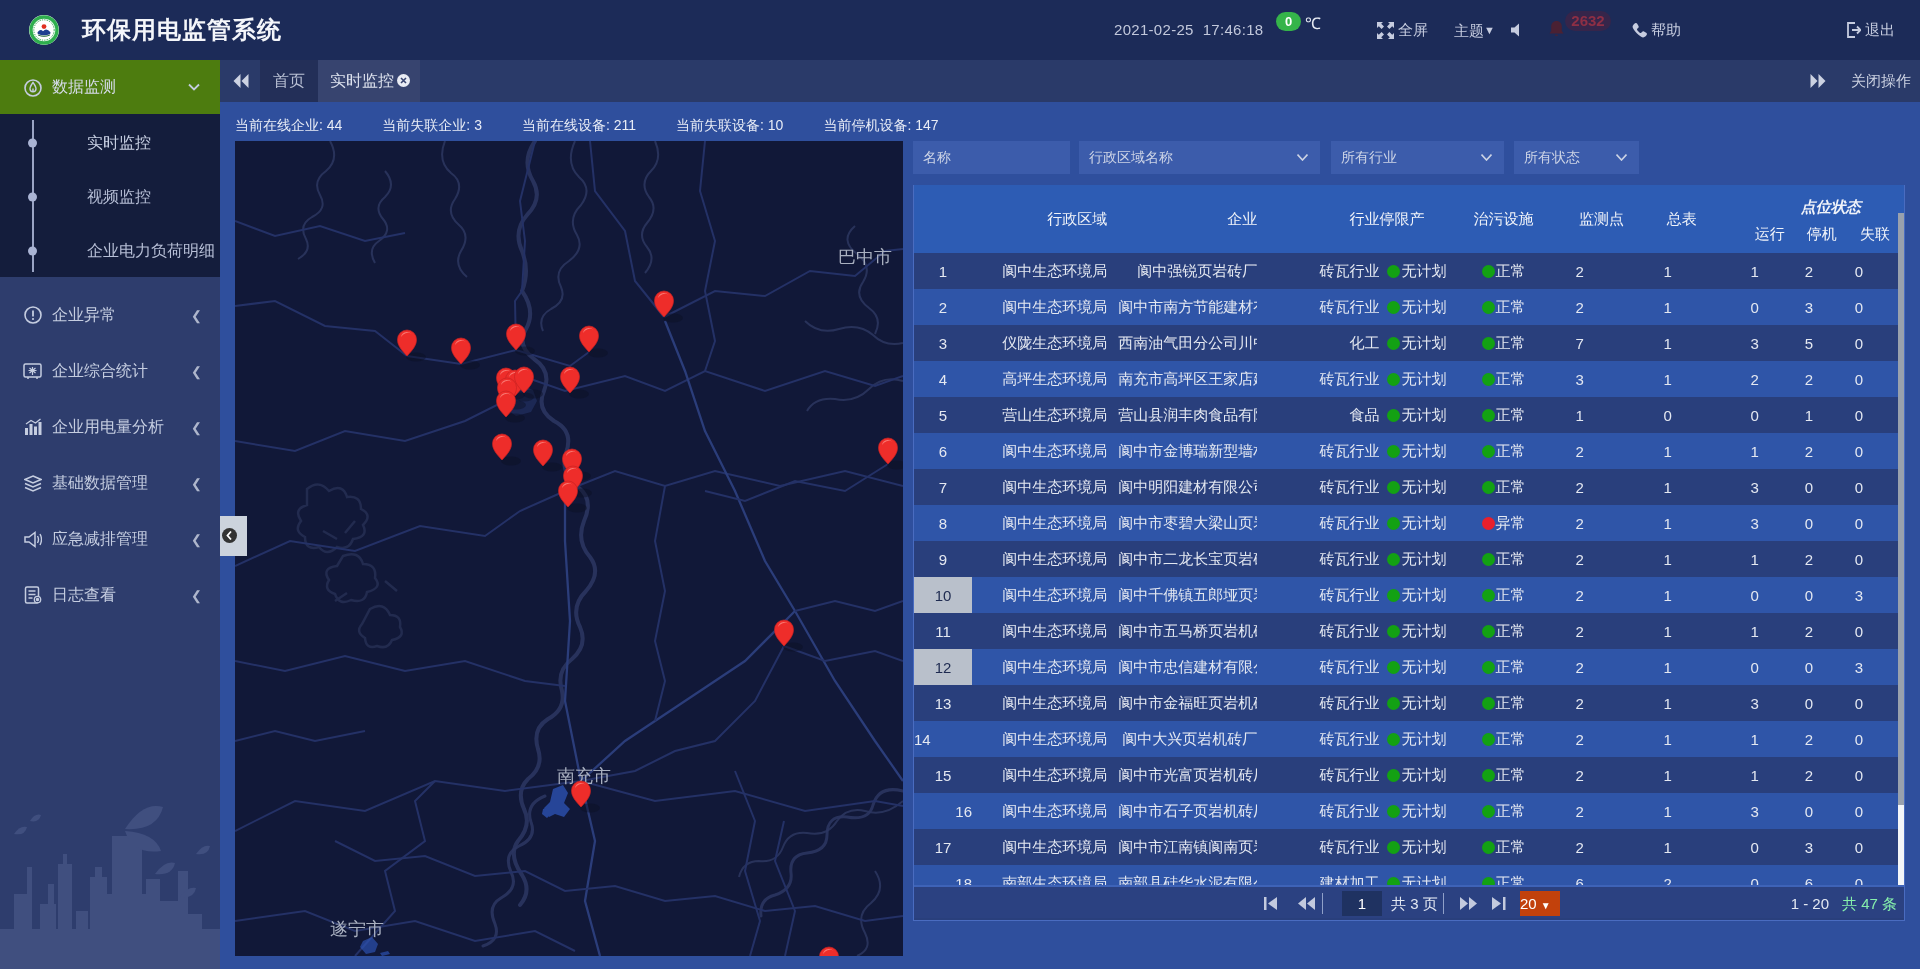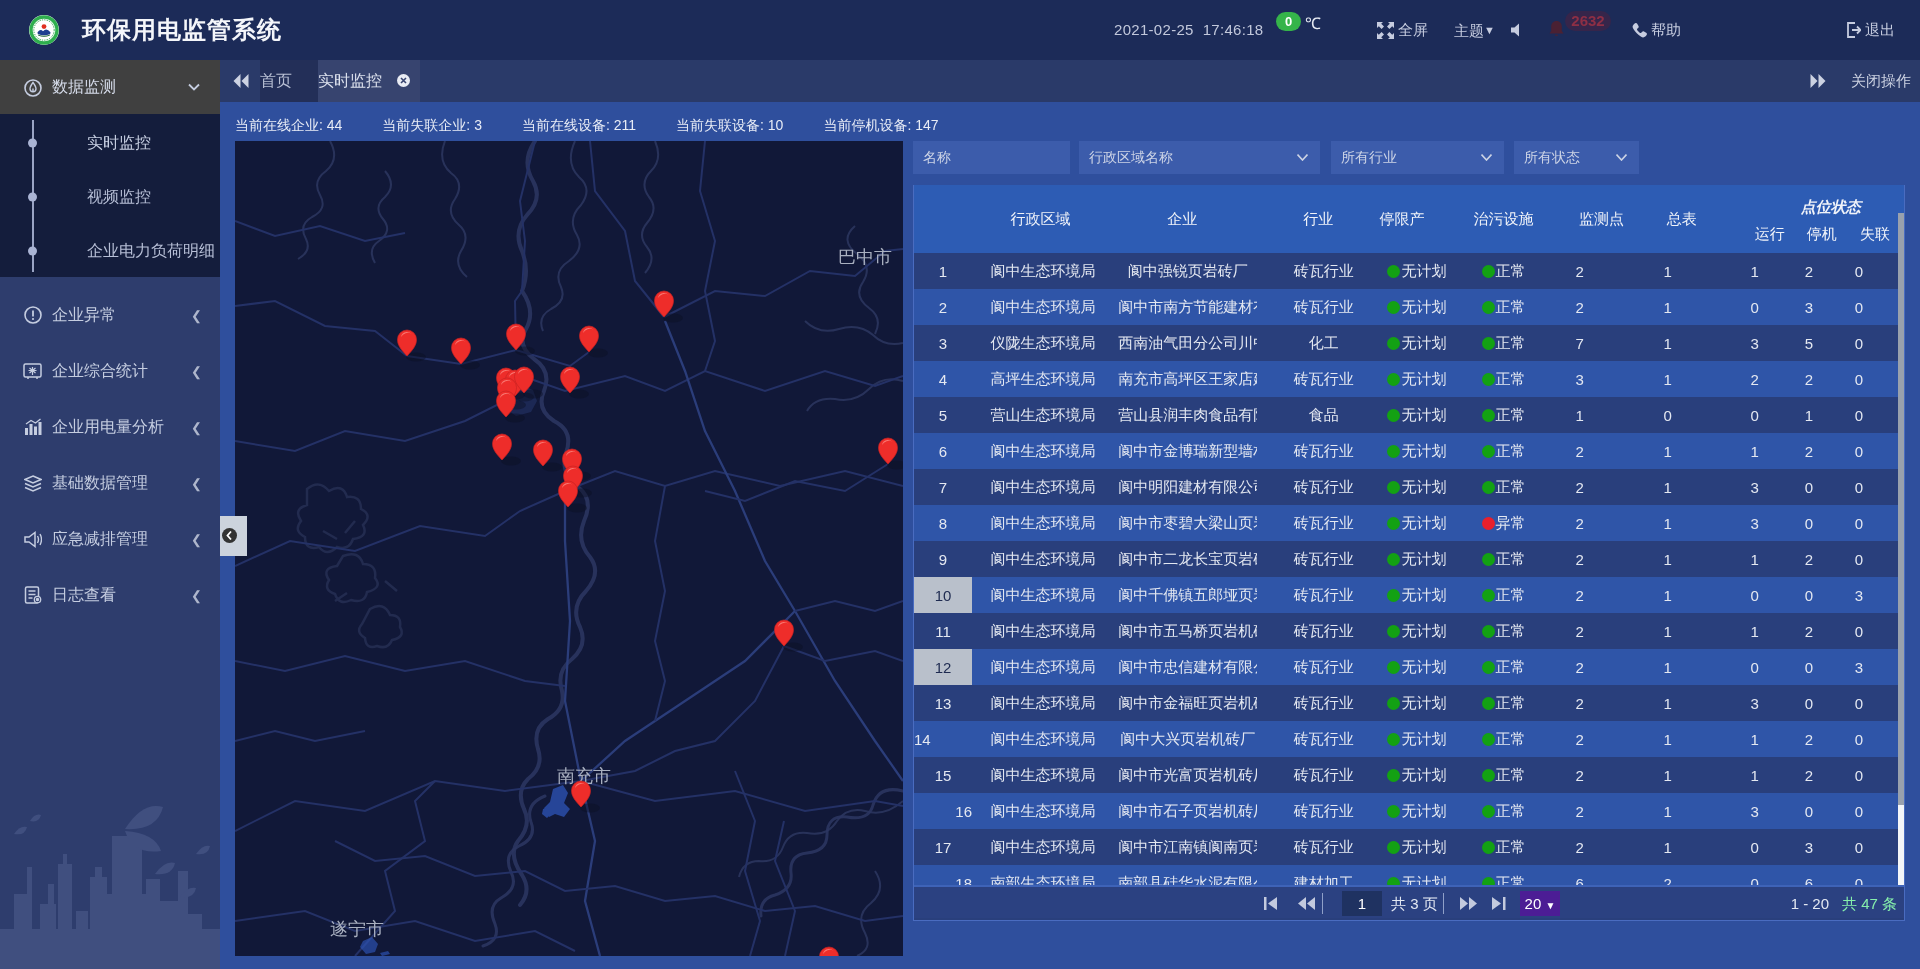--- a/index.html
+++ b/index.html
@@ -5,31 +5,31 @@
 *{margin:0;padding:0;box-sizing:border-box}
 html,body{width:1920px;height:969px;overflow:hidden}
 body{font-family:"Liberation Sans",sans-serif;background:#2f4f9d;position:relative;color:#fff}
 .abs{position:absolute}
 
 #hdr{position:absolute;left:0;top:0;width:1920px;height:60px;background:#1c2b58}
 #hdr .title{position:absolute;left:82px;top:14px;font-size:24px;font-weight:bold;color:#f4f6fa;letter-spacing:1px}
 .hitem{position:absolute;top:0;height:60px;line-height:60px;font-size:15px;color:#c6ccdf;white-space:nowrap}
 
 #side{position:absolute;left:0;top:60px;width:220px;height:909px;background:#2e3d6d;overflow:hidden}
-.m-act{position:absolute;left:0;top:0;width:220px;height:54px;background:#404040}
+.m-act{position:absolute;left:0;top:0;width:220px;height:54px;background:#4d7c0f}
 .m-sub{position:absolute;left:0;top:54px;width:220px;height:163px;background:#141d3c}
 .m-item{position:absolute;left:0;width:220px;height:56px;color:#c5cde0;font-size:16px}
 .m-item .mi-txt{position:absolute;left:52px;top:50%;transform:translateY(-50%)}
 .m-item .mi-ch{position:absolute;right:18px;top:50%;transform:translateY(-50%);font-size:13px;color:#aeb6cc}
 .s-item{position:absolute;left:87px;color:#b7bfd6;font-size:16px;transform:translateY(-50%)}
 .sdot{position:absolute;left:28px;width:9px;height:9px;border-radius:50%;background:#aab4d4;transform:translateY(-50%)}
 .sline{position:absolute;left:31.5px;top:6px;width:2px;height:152px;background:#9aa4c4}
 
 #tabbar{position:absolute;left:220px;top:60px;width:1700px;height:42px;background:#2a3a69}
-.tab{position:absolute;top:0;height:42px;line-height:42px;font-size:16px;}
+.tab{position:absolute;top:0;height:42px;line-height:42px;font-size:16px;text-align:center}
 
 #stats{position:absolute;left:235px;top:108px;width:1400px;height:34px;line-height:34px;font-size:14px;color:#e8ecf6}
 #stats span{margin-right:40px}
 
 #map{position:absolute;left:235px;top:141px;width:668px;height:815px;background:#131a3e;overflow:hidden}
 #handle{position:absolute;left:220px;top:516px;width:27px;height:40px;background:#ccd3dd;z-index:5}
 #handle .hc{position:absolute;left:2px;top:12px;width:15px;height:15px}
 
 .fbox{position:absolute;top:141px;height:33px;background:#3c5cab;color:#cdd4e6;font-size:14px;line-height:33px;padding-left:10px}
 .fbox .ch{position:absolute;right:12px;top:13px;width:11px;height:7px}
@@ -38,21 +38,21 @@
 th,td{padding:0;overflow:hidden;white-space:nowrap;font-weight:normal}
 thead tr.h1 th{height:34px;vertical-align:bottom;padding-bottom:2px}
 thead tr.h2 th{height:34px;vertical-align:top;padding-top:6px}
 thead th{background:#2d5cb4;color:#f0f3f9;font-size:15px;text-align:center}
 thead tr.h1 th[rowspan]{vertical-align:middle !important;padding:0}
 thead th.grp{font-style:italic;font-weight:bold}
 tbody td{height:36px;text-align:center;color:#e4e8f1}
 tr.odd td{background:#293f7c}
 tr.even td{background:#2f55a8}
 td.selnum{background:#b9c0cb !important;color:#1e2a50}
-.tl{text-align:center;padding-left:11px}
+.tl{text-align:right;padding-left:11px}
 .tl2{text-align:left;padding-left:8px}
 i.dg,i.dr{display:inline-block;width:13px;height:13px;border-radius:50%;vertical-align:-2px;margin-right:1px}
 i.dg{background:#13a113}
 i.dr{background:#e8202c}
 thead tr.h1 th:nth-child(2){padding-left:2px}
 tbody td:nth-child(2){padding-left:7px}
 thead tr.h1 th:nth-child(7){padding-left:22px}
 thead tr.h1 th:nth-child(8){padding-left:15px}
 thead tr.h1 th.grp{padding-left:40px}
 thead tr.h2 th:nth-child(1){padding-left:30px}
@@ -627,17 +627,17 @@
 <div class="abs" style="left:477px;top:0;height:33px;line-height:33px;font-size:15px;color:#e3e8f2">共 3 页</div>
 <div class="abs" style="left:529px;top:6px;width:1px;height:21px;background:#8fa0c8"></div>
 <svg class="abs" style="left:546px;top:10px" width="17" height="13" viewBox="0 0 17 13" fill="#c3cade">
         <path d="M0 0 L0 13 L8 6.5 Z"></path>
         <path d="M9 0 L9 13 L17 6.5 Z"></path>
       </svg>
 <svg class="abs" style="left:578px;top:10px" width="14" height="13" viewBox="0 0 14 13" fill="#c3cade">
         <path d="M0 0 L0 13 L9 6.5 Z"></path>
         <rect x="11" y="0" width="2.5" height="13"></rect>
       </svg>
-<div class="abs" style="left:606px;top:4px;width:40px;height:25px;background:#4c1d95;color:#fff;font-size:15px;text-align:center;line-height:25px">20 <span style="font-size:10px">▼</span></div>
+<div class="abs" style="left:606px;top:4px;width:40px;height:25px;background:#c2410c;color:#fff;font-size:15px;line-height:25px">20 <span style="font-size:10px">▼</span></div>
 <div class="abs" style="right:75px;top:0;height:33px;line-height:33px;font-size:15px;color:#e3e8f2">1 - 20</div>
 <div class="abs" style="right:7px;top:0;height:33px;line-height:33px;font-size:15px;color:#86efac">共 47 条</div>
 </div>
 </div>
 
 </body></html>

